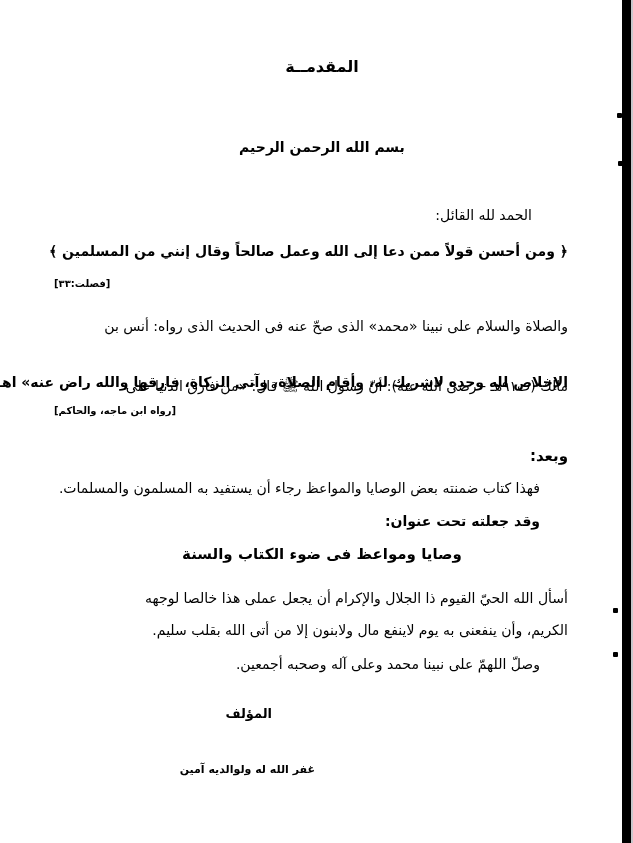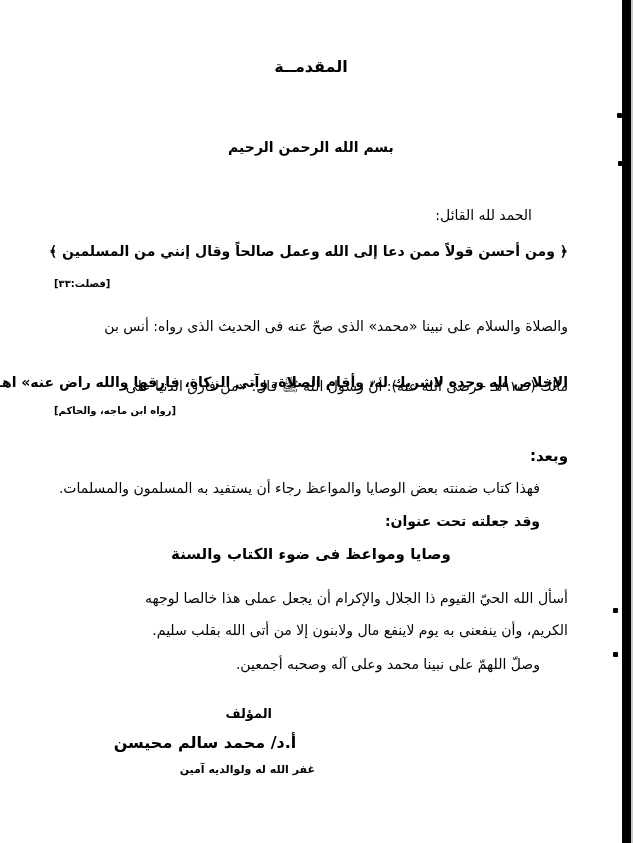--- a/index.html
+++ b/index.html
@@ -44,21 +44,21 @@
       height: 5px;
       background: #000;
       border-radius: 1px;
     }
     .line {
       position: absolute;
       direction: rtl;
       white-space: nowrap;
       unicode-bidi: embed;
     }
-    .center { text-align: center; }
+    .center { text-align: center; padding-left: 11px; }
     .right  { text-align: right; }
 
     .title {
       left: 0; width: 622px; top: 57px;
       font-size: 16px; font-weight: bold;
     }
     .basmala {
       left: 0; width: 622px; top: 139px;
       font-size: 14px; font-weight: bold;
     }
@@ -137,21 +137,20 @@
   <div class="line b1">فهذا كتاب ضمنته بعض الوصايا والمواعظ رجاء أن يستفيد به المسلمون والمسلمات.</div>
   <div class="line b2">وقد جعلته تحت عنوان:</div>
 
   <div class="line center book-title">وصايا ومواعظ فى ضوء الكتاب والسنة</div>
 
   <div class="line d1">أسأل الله الحيّ القيوم ذا الجلال والإكرام أن يجعل عملى هذا خالصا لوجهه</div>
   <div class="line d2">الكريم، وأن ينفعنى به يوم لاينفع مال ولابنون إلا من أتى الله بقلب سليم.</div>
   <div class="line d3">وصلّ اللهمّ على نبينا محمد وعلى آله وصحبه أجمعين.</div>
 
   <div class="line sig-label">المؤلف</div>
-  <div class="line sig-name">أ.د/ محمد سالم محيسن</div>
   <div class="line sig-prayer">غفر الله له ولوالديه آمين</div>
 </div>
 
 <div class="edge-bar"></div>
 <div class="edge-gray"></div>
 <div class="edge-mark" style="left:617px; top:113px;"></div>
 <div class="edge-mark" style="left:618px; top:161px;"></div>
 <div class="edge-mark" style="left:613px; top:608px;"></div>
 <div class="edge-mark" style="left:613px; top:652px;"></div>
 

